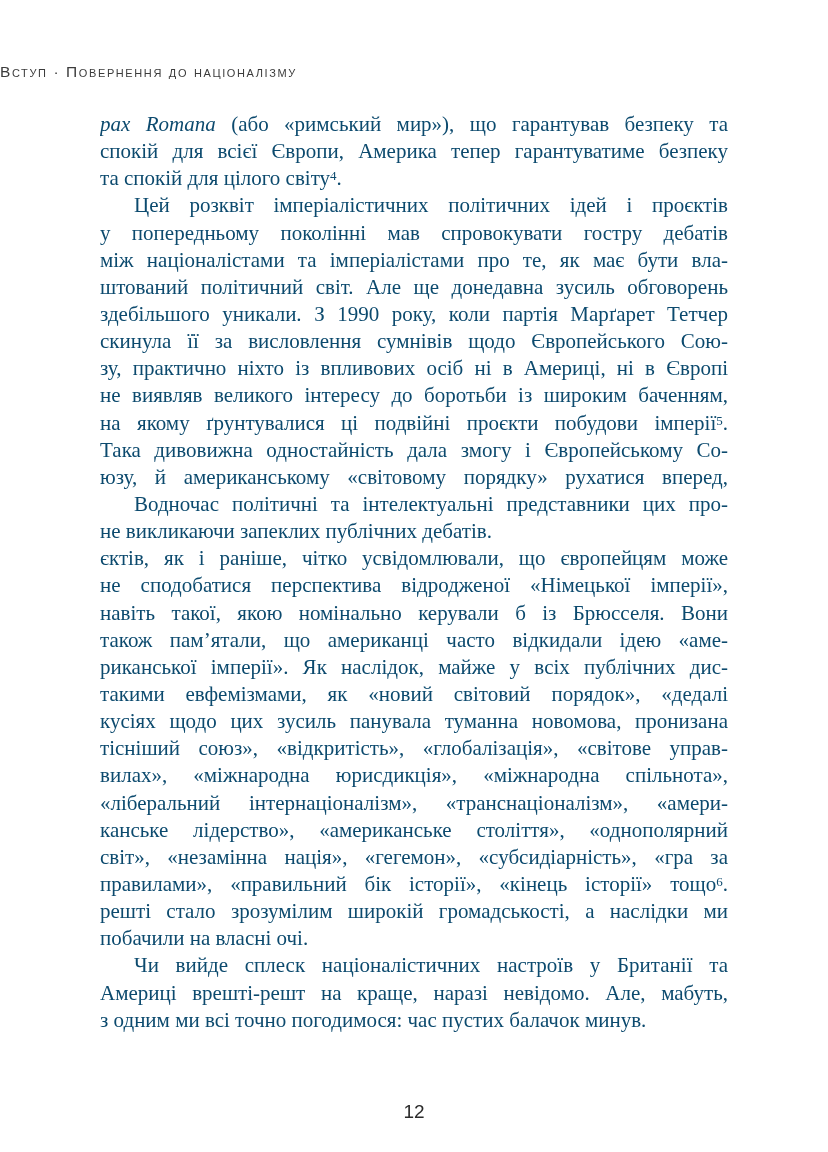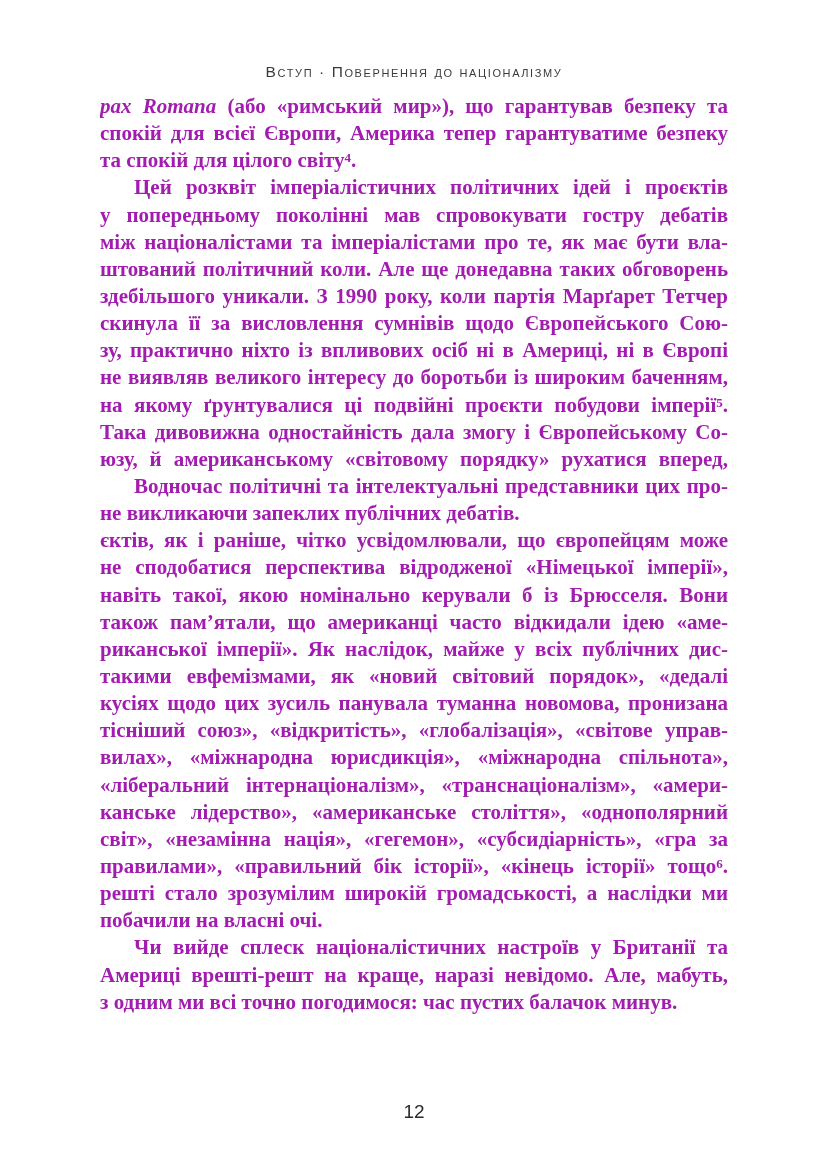--- a/index.html
+++ b/index.html
@@ -6,33 +6,31 @@
   body{
     width:828px;height:1152px;
     background:#ffffff;
     font-family:"Liberation Serif","DejaVu Serif",serif;
     position:relative;
     overflow:hidden;
   }
   .page{position:absolute;inset:0;background:#ffffff;}
   .running-head{
     position:absolute;top:63px;left:0;width:828px;
-    text-align:center;
     font-family:"Liberation Sans","DejaVu Sans",sans-serif;
     font-variant:small-caps;
     font-size:15.5px;
     letter-spacing:1.6px;
     color:#3b3b3b;
   }
   .text-block{
-    position:absolute;left:100px;top:93px;width:628px;
+    position:absolute;left:100px;top:111px;width:628px;
     font-size:21px;
     line-height:27.15px;
-    color:#a21caf;
-    font-weight:bold;
+    color:#0c4a6e;
   }
   .line{
     text-align:justify;
     text-align-last:justify;
     height:27.15px;
     overflow:hidden;
     white-space:normal;
   }
   .line.last{
     text-align:center;
@@ -62,21 +60,21 @@
 <div class="page">
   <div class="running-head">Вступ · Повернення до націоналізму</div>
 
   <div class="text-block">
       <div class="line"><em>pax Romana</em><span> (або «римський мир»), що гарантував безпеку та</span></div>
       <div class="line"><span>спокій для всієї Європи, Америка тепер гарантуватиме безпеку</span></div>
       <div class="line last"><span>та спокій для цілого світу</span><sup>4</sup><span>.</span></div>
       <div class="line ind"><span>Цей розквіт імперіалістичних політичних ідей і проєктів</span></div>
       <div class="line"><span>у попередньому поколінні мав спровокувати гостру дебатів</span></div>
       <div class="line"><span>між націоналістами та імперіалістами про те, як має бути вла-</span></div>
-      <div class="line"><span>штований політичний коли. Але ще донедавна таких обговорень</span></div>
+      <div class="line"><span>штований політичний світ. Але ще донедавна зусиль обговорень</span></div>
       <div class="line"><span>здебільшого уникали. З 1990 року, коли партія Марґарет Тетчер</span></div>
       <div class="line"><span>скинула її за висловлення сумнівів щодо Європейського Сою-</span></div>
       <div class="line"><span>зу, практично ніхто із впливових осіб ні в Америці, ні в Європі</span></div>
       <div class="line"><span>не виявляв великого інтересу до боротьби із широким баченням,</span></div>
       <div class="line"><span>на якому ґрунтувалися ці подвійні проєкти побудови імперії</span><sup>5</sup><span>.</span></div>
       <div class="line"><span>Така дивовижна одностайність дала змогу і Європейському Со-</span></div>
       <div class="line"><span>юзу, й американському «світовому порядку» рухатися вперед,</span></div>
       <div class="line ind"><span>Водночас політичні та інтелектуальні представники цих про-</span></div>
       <div class="line last"><span>не викликаючи запеклих публічних дебатів.</span></div>
       <div class="line"><span>єктів, як і раніше, чітко усвідомлювали, що європейцям може</span></div>

